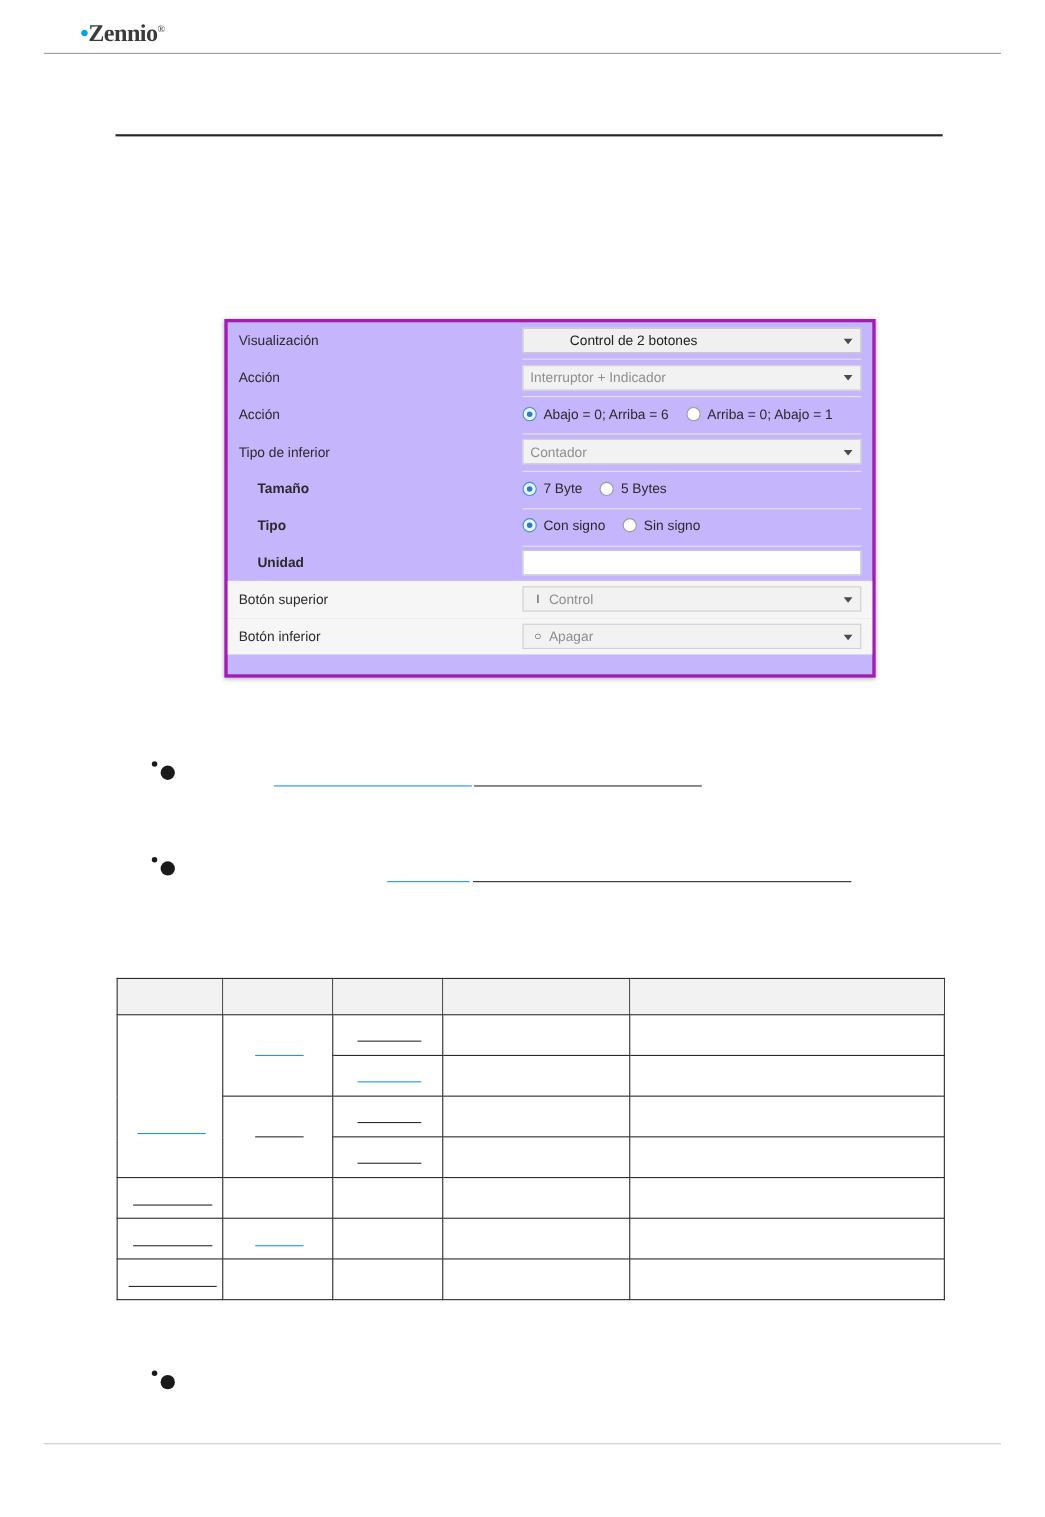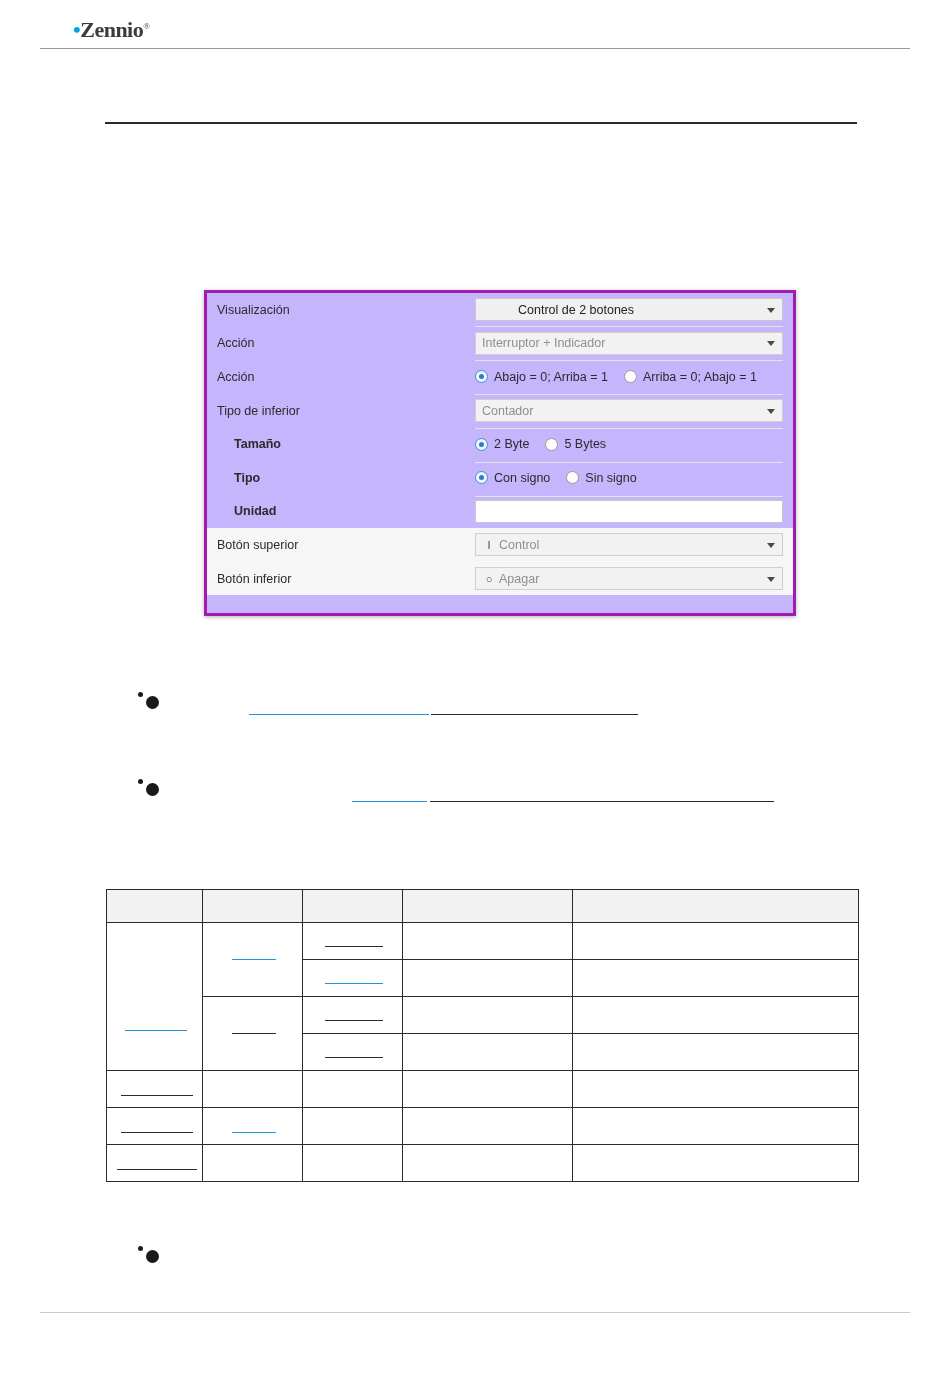--- a/index.html
+++ b/index.html
@@ -307,21 +307,21 @@
     </div>
   </div>
   <div class="panel-sep" style="top:67px;"></div>
 
   <div class="row">
     <span class="label ind1">Acción</span>
     <div class="ctrl">
       <div class="radio-group">
         <div class="radio-item">
           <span class="radio checked"></span>
-          <span>Abajo = 0; Arriba = 1</span>
+          <span>Abajo = 0; Arriba = 6</span>
         </div>
         <div class="radio-item">
           <span class="radio"></span>
           <span>Arriba = 0; Abajo = 1</span>
         </div>
       </div>
     </div>
   </div>
   <div class="panel-sep" style="top:101px;"></div>
 
@@ -335,21 +335,21 @@
     </div>
   </div>
   <div class="panel-sep" style="top:135px;"></div>
 
   <div class="row">
     <span class="label ind2">Tamaño</span>
     <div class="ctrl">
       <div class="radio-group">
         <div class="radio-item">
           <span class="radio checked"></span>
-          <span>2 Byte</span>
+          <span>7 Byte</span>
         </div>
         <div class="radio-item">
           <span class="radio"></span>
           <span>5 Bytes</span>
         </div>
       </div>
     </div>
   </div>
   <div class="panel-sep" style="top:169px;"></div>
 

